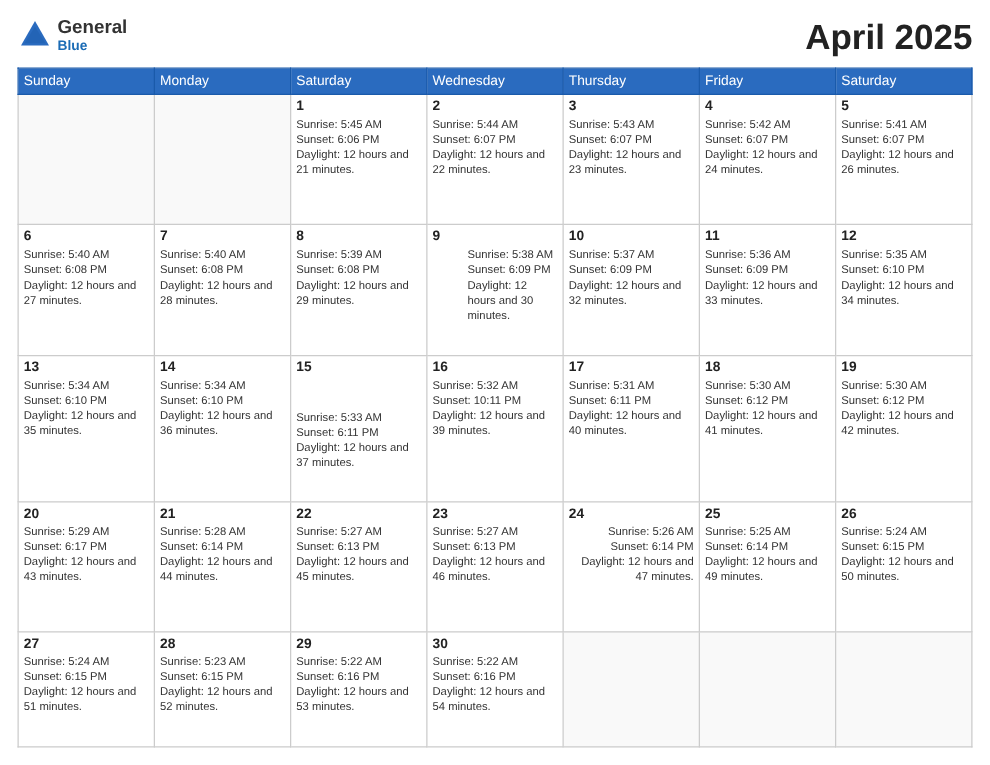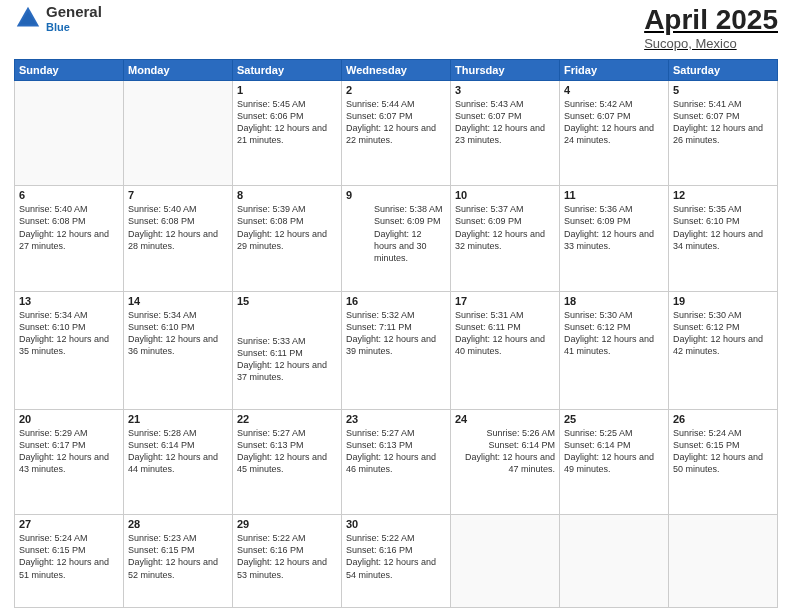--- a/index.html
+++ b/index.html
@@ -6,21 +6,21 @@
     body {
       width: 792px;
       height: 612px;
       font-family: Arial, sans-serif;
       background: #fff;
       overflow: hidden;
     }
     .page {
       width: 792px;
       height: 612px;
-      padding: 4px 14px;
+      padding: 14px 14px;
       display: flex;
       flex-direction: column;
     }
     .header {
       display: flex;
       justify-content: space-between;
       align-items: flex-start;
       margin-bottom: 8px;
     }
     .logo {
@@ -41,22 +41,21 @@
     .logo-blue {
       font-size: 11px;
       font-weight: bold;
       color: #1a6bb5;
     }
     .logo-icon {
       width: 28px;
       height: 28px;
     }
     .title-block {
-      text-align: left;
-      text-decoration: underline;
+      text-align: center;
     }
     .title-month {
       font-size: 28px;
       font-weight: bold;
       color: #222;
     }
     .title-location {
       font-size: 13px;
       color: #555;
     }
@@ -64,21 +63,21 @@
       flex: 1;
       border: 1px solid #ccc;
       border-collapse: collapse;
       width: 100%;
       table-layout: fixed;
     }
     .calendar th {
       background: #2a6bbf;
       color: #fff;
       font-size: 11px;
-      font-weight: bold;
+      font-weight: normal;
       padding: 4px 4px;
       border: 1px solid #1a5aaa;
       text-align: left;
       margin-left: 29px;
     }
     .calendar td {
       border: 1px solid #ccc;
       vertical-align: top;
       padding: 3px 4px;
       font-size: 9.5px;
@@ -114,21 +113,20 @@
         <polygon points="15,3 27,24 3,24" fill="#2a6bbf"></polygon>
         <polygon points="15,8 24,22 6,22" fill="#1a5aaa" opacity="0.4"></polygon>
       </svg>
       <div class="logo-text">
         <span class="logo-general">General</span>
         <span class="logo-blue">Blue</span>
       </div>
     </div>
     <div class="title-block">
       <div class="title-month">April 2025</div>
-      <div class="title-location">Sucopo, Mexico</div>
     </div>
   </div>
 
   <table class="calendar">
     <thead>
       <tr>
         <th>Sunday</th>
         <th>Monday</th>
         <th>Saturday</th>
         <th>Wednesday</th>
@@ -231,21 +229,21 @@
           </td>
           <td>
             <span class="day-num">15</span>
             <div class="cell-text" style="white-space: pre-line; margin-top: 28px;">Sunrise: 5:33 AM
 Sunset: 6:11 PM
 Daylight: 12 hours and 37 minutes.</div>
           </td>
           <td>
             <span class="day-num">16</span>
             <div class="cell-text" style="white-space: pre-line;">Sunrise: 5:32 AM
-Sunset: 7:11 PM
+Sunset: 10:11 PM
 Daylight: 12 hours and 39 minutes.</div>
           </td>
           <td>
             <span class="day-num">17</span>
             <div class="cell-text" style="white-space: pre-line;">Sunrise: 5:31 AM
 Sunset: 6:11 PM
 Daylight: 12 hours and 40 minutes.</div>
           </td>
           <td>
             <span class="day-num">18</span>

